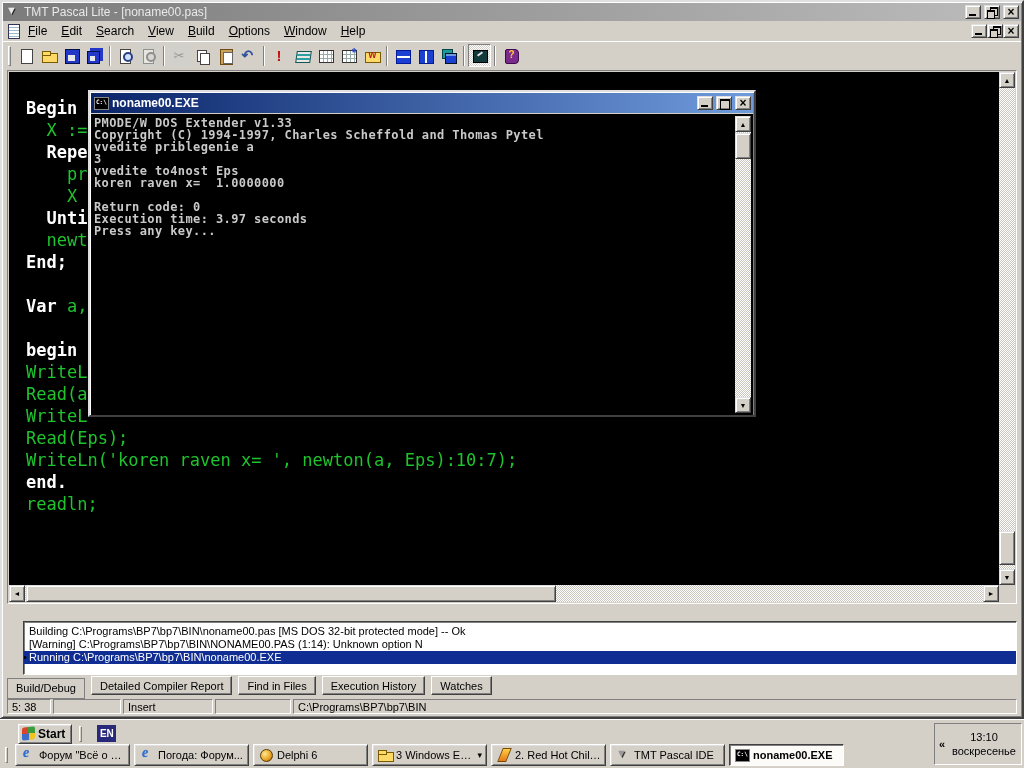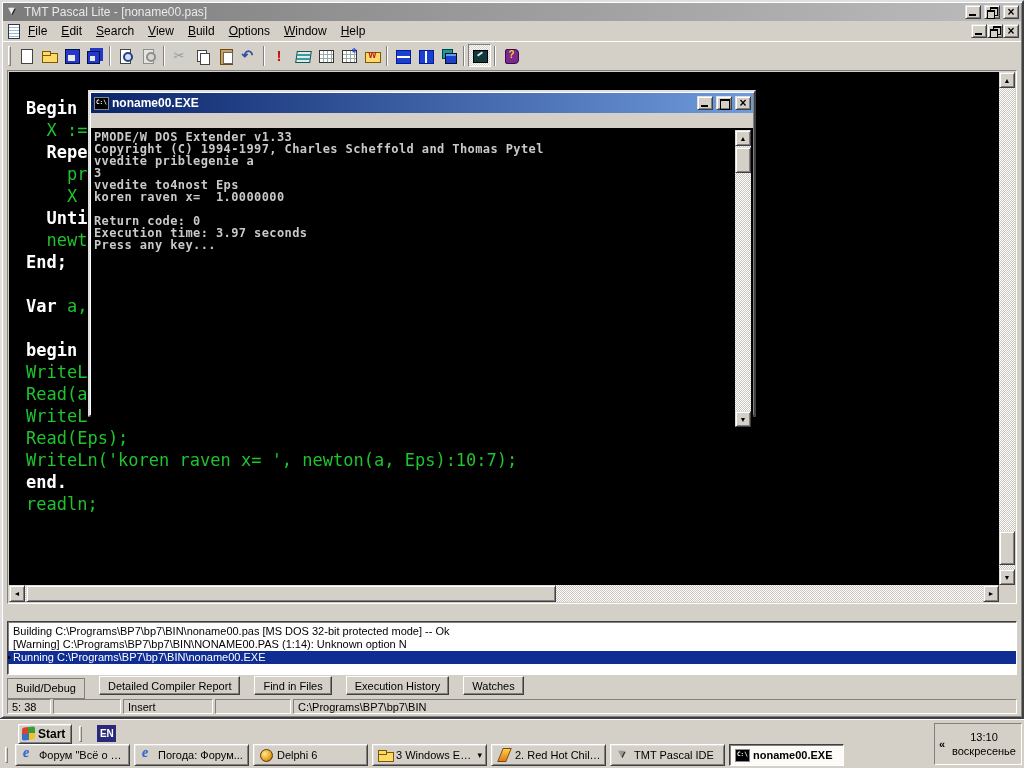--- a/index.html
+++ b/index.html
@@ -98,35 +98,35 @@
   .vscroll .up{top:0;left:0}.vscroll .down{bottom:0;left:0}
   .vscroll .thumb{left:0;bottom:20px;width:16px;height:34px}
   .hscroll{position:absolute;left:1px;right:17px;bottom:1px;height:17px}
   .hscroll .left{left:0;top:0;height:17px}.hscroll .right{right:0;top:0;height:17px}
   .hscroll .thumb{left:17px;top:0;height:17px;width:530px}
   .corner{position:absolute;right:1px;bottom:1px;width:16px;height:17px;background:var(--face)}
 
   
   .console{position:absolute;left:88px;top:90px;width:668px;height:327px;z-index:40;background:var(--face);
            border:2px solid;border-color:#dfdfdf #404040 #404040 #dfdfdf;box-shadow:inset 1px 1px 0 #fff,inset -1px -1px 0 #808080;padding:1px}
-  .conbody{position:relative;height:301px;background:#000;margin-top:15px}
+  .conbody{position:relative;height:301px;background:#000;margin-top:1px}
   .conlines{position:absolute;left:3px;top:3px;right:20px;bottom:3px;overflow:hidden;
             font-family:"DejaVu Sans Mono",monospace;font-size:12px;font-weight:bold;letter-spacing:.4px;color:var(--contxt)}
   .kline{height:12px;line-height:12px;white-space:pre}
   .conscroll{position:absolute;top:2px;right:2px;bottom:2px;width:16px}
   .conscroll .up{top:0;left:0}.conscroll .down{bottom:0;left:0}
   .conscroll .thumb{left:0;top:17px;width:16px;height:26px}
 
   
-  .messages{height:54px;margin:6px 4px 0 4px;background:#fff;border:1px solid;border-color:#404040 #fff #fff #404040;box-shadow:inset 1px 1px 0 #808080;
+  .messages{height:54px;margin:6px 4px 0 20px;background:#fff;border:1px solid;border-color:#404040 #fff #fff #404040;box-shadow:inset 1px 1px 0 #808080;
             padding-top:3px;font-size:11px;color:#000;position:relative;overflow:hidden}
   .mrow{height:13px;line-height:13px;padding-left:5px;white-space:nowrap}
   .mrow.sel{background:var(--sel);color:#fff;position:relative}
   .mrow.sel::before{content:"•";position:absolute;left:-1px;color:#000;background:transparent}
-  .tabs{height:22px;display:flex;align-items:flex-start;gap:14px;padding:1px 0 0 4px;font-size:11px}
+  .tabs{height:22px;display:flex;align-items:flex-start;gap:6px;padding:1px 0 0 4px;font-size:11px}
   .tab{padding:3px 8px 2px 8px;background:var(--face);border:1px solid;border-color:#fff #404040 #404040 #fff;box-shadow:inset -1px -1px 0 #808080;cursor:default}
   .tab.active{border-color:#808080;box-shadow:none;margin-top:2px;padding-bottom:4px}
   .statusbar{height:19px;display:flex;gap:2px;padding:2px 4px 1px 4px;font-size:11px}
   .scell{border:1px solid;border-color:#808080 #fff #fff #808080;padding:1px 4px;height:15px;line-height:12px;white-space:nowrap;overflow:hidden}
   .scell0{width:44px}.scell1{width:68px}.scell2{width:90px}.scell3{width:76px}.scell4{flex:1}
 
   
   .taskbar{position:absolute;left:0;right:0;bottom:0;height:49px;background:var(--face);border-top:1px solid #fff;box-shadow:0 -1px 0 #404040;z-index:60}
   .tkrow1{position:absolute;left:18px;top:3px;height:21px;display:flex;align-items:center;gap:4px}
   .tkrow2{position:absolute;left:2px;bottom:2px;height:23px;display:flex;align-items:center;gap:4px}

